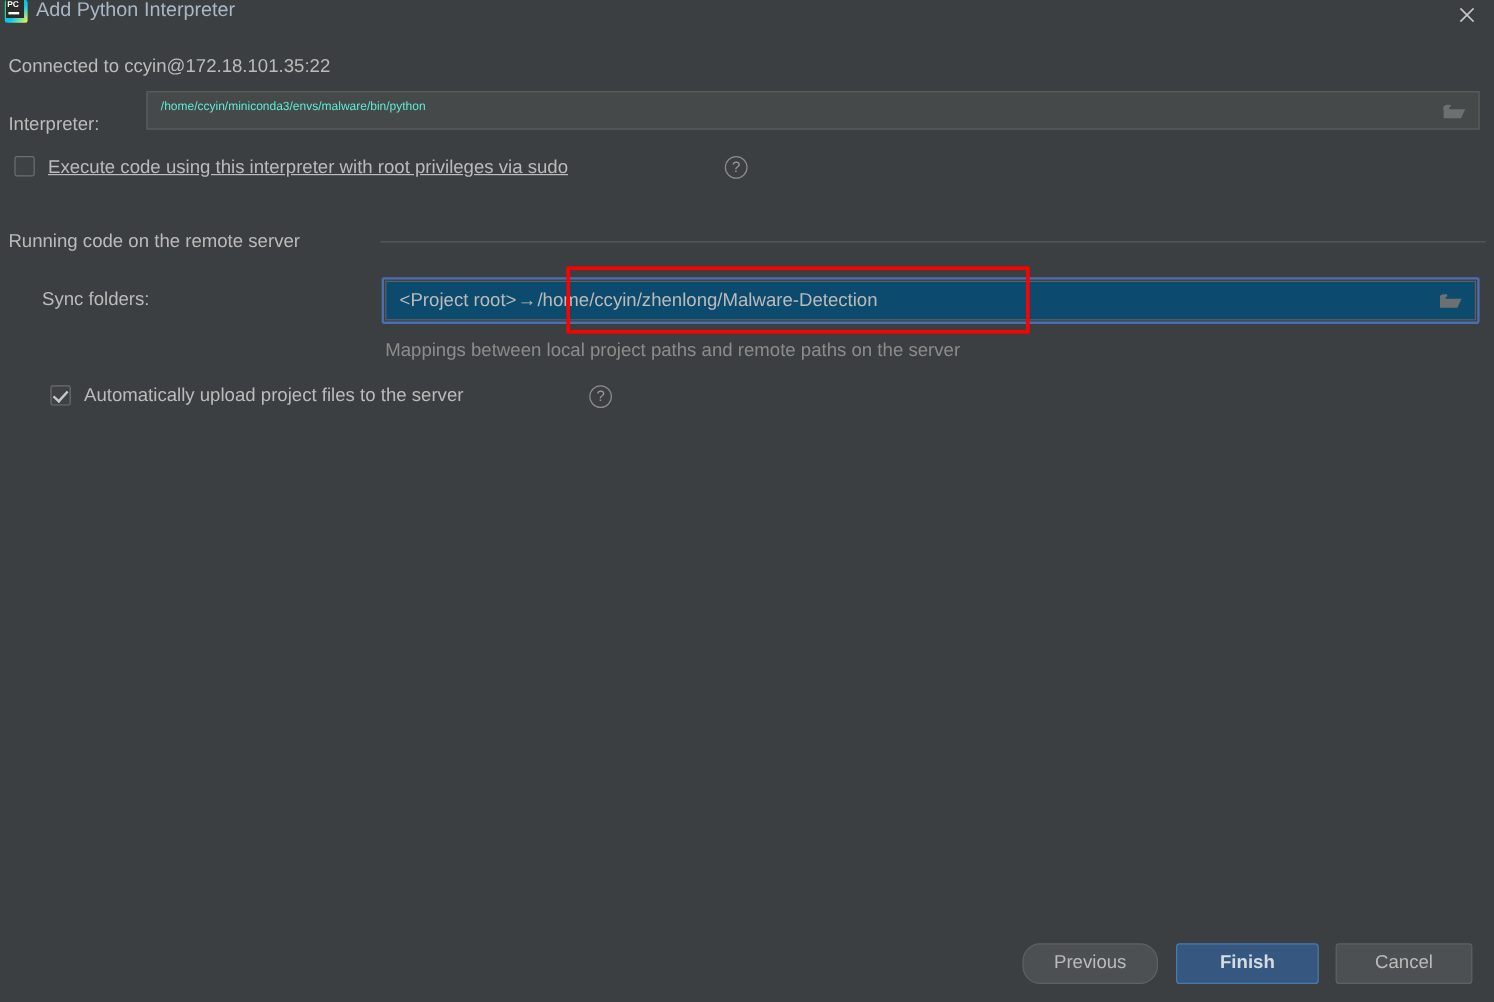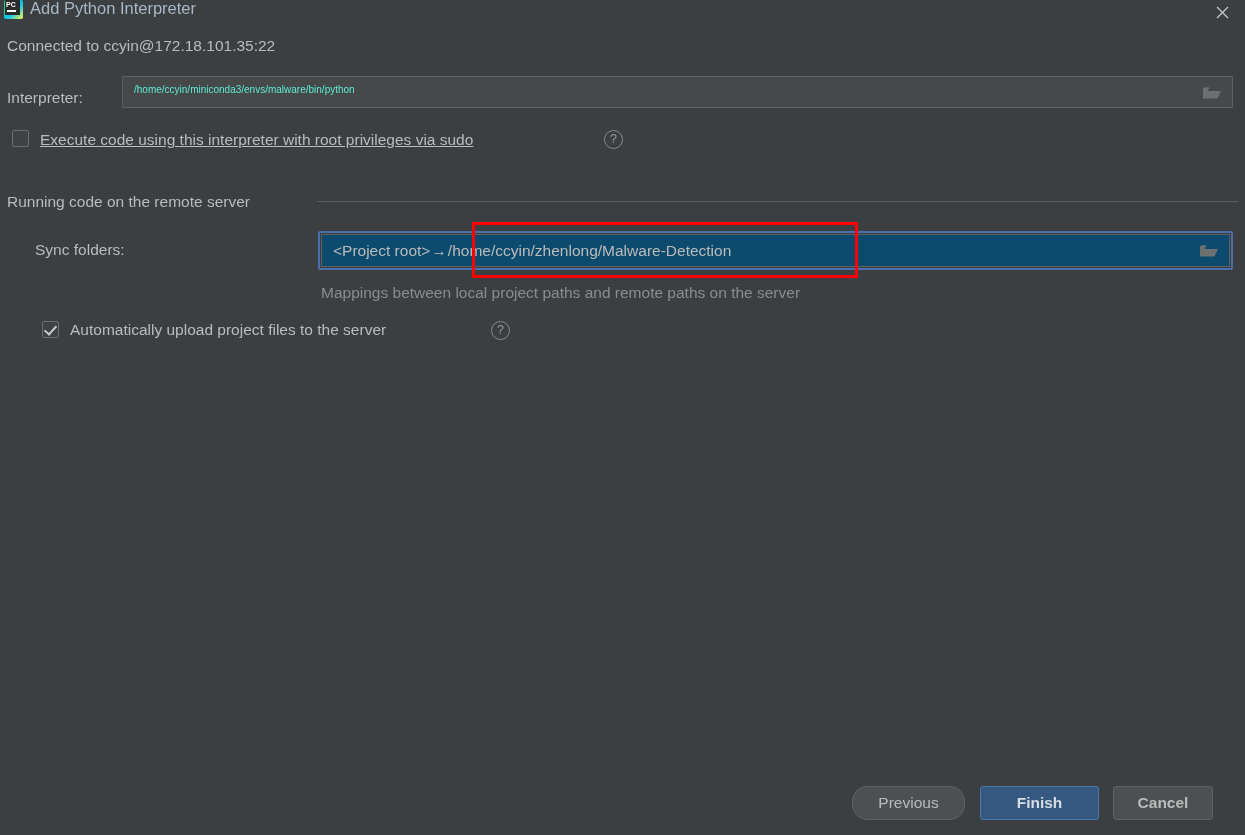--- a/index.html
+++ b/index.html
@@ -79,24 +79,24 @@
     font-size: 15.5px;
     color: #bbbbbb;
     white-space: nowrap;
     line-height: 1;
   }
   .dim {
     color: #8c8c8c;
   }
 
   
-  #connected-text { left: 7px; top: 38px; }
-
-  
-  #interpreter-label { left: 7px; top: 90px; }
+  #connected-text { left: 7px; top: 48px; }
+
+  
+  #interpreter-label { left: 7px; top: 96px; }
   .field {
     position: absolute;
     background: #45494a;
     border: 1px solid #5e6060;
     box-sizing: border-box;
   }
   #interpreter-field {
     left: 122px; top: 76px;
     width: 1111px; height: 32px;
   }
@@ -227,21 +227,21 @@
     padding: 0;
   }
   #previous-button { left: 852px; top: 786px; width: 113px; border-radius: 15px; }
   #finish-button {
     left: 980px; top: 786px; width: 119px;
     background: #365880;
     border: 1px solid #4a7aad;
     color: #d6dce3;
     font-weight: bold;
   }
-  #cancel-button { left: 1113px; top: 786px; width: 100px; font-weight: bold; }
+  #cancel-button { left: 1113px; top: 786px; width: 114px; }
 </style>
 </head>
 <body>
 
 <div class="titlebar">
   <div class="app-icon">
     <div class="pcbox"></div>
     <div class="pc">PC</div>
     <div class="bar"></div>
   </div>

